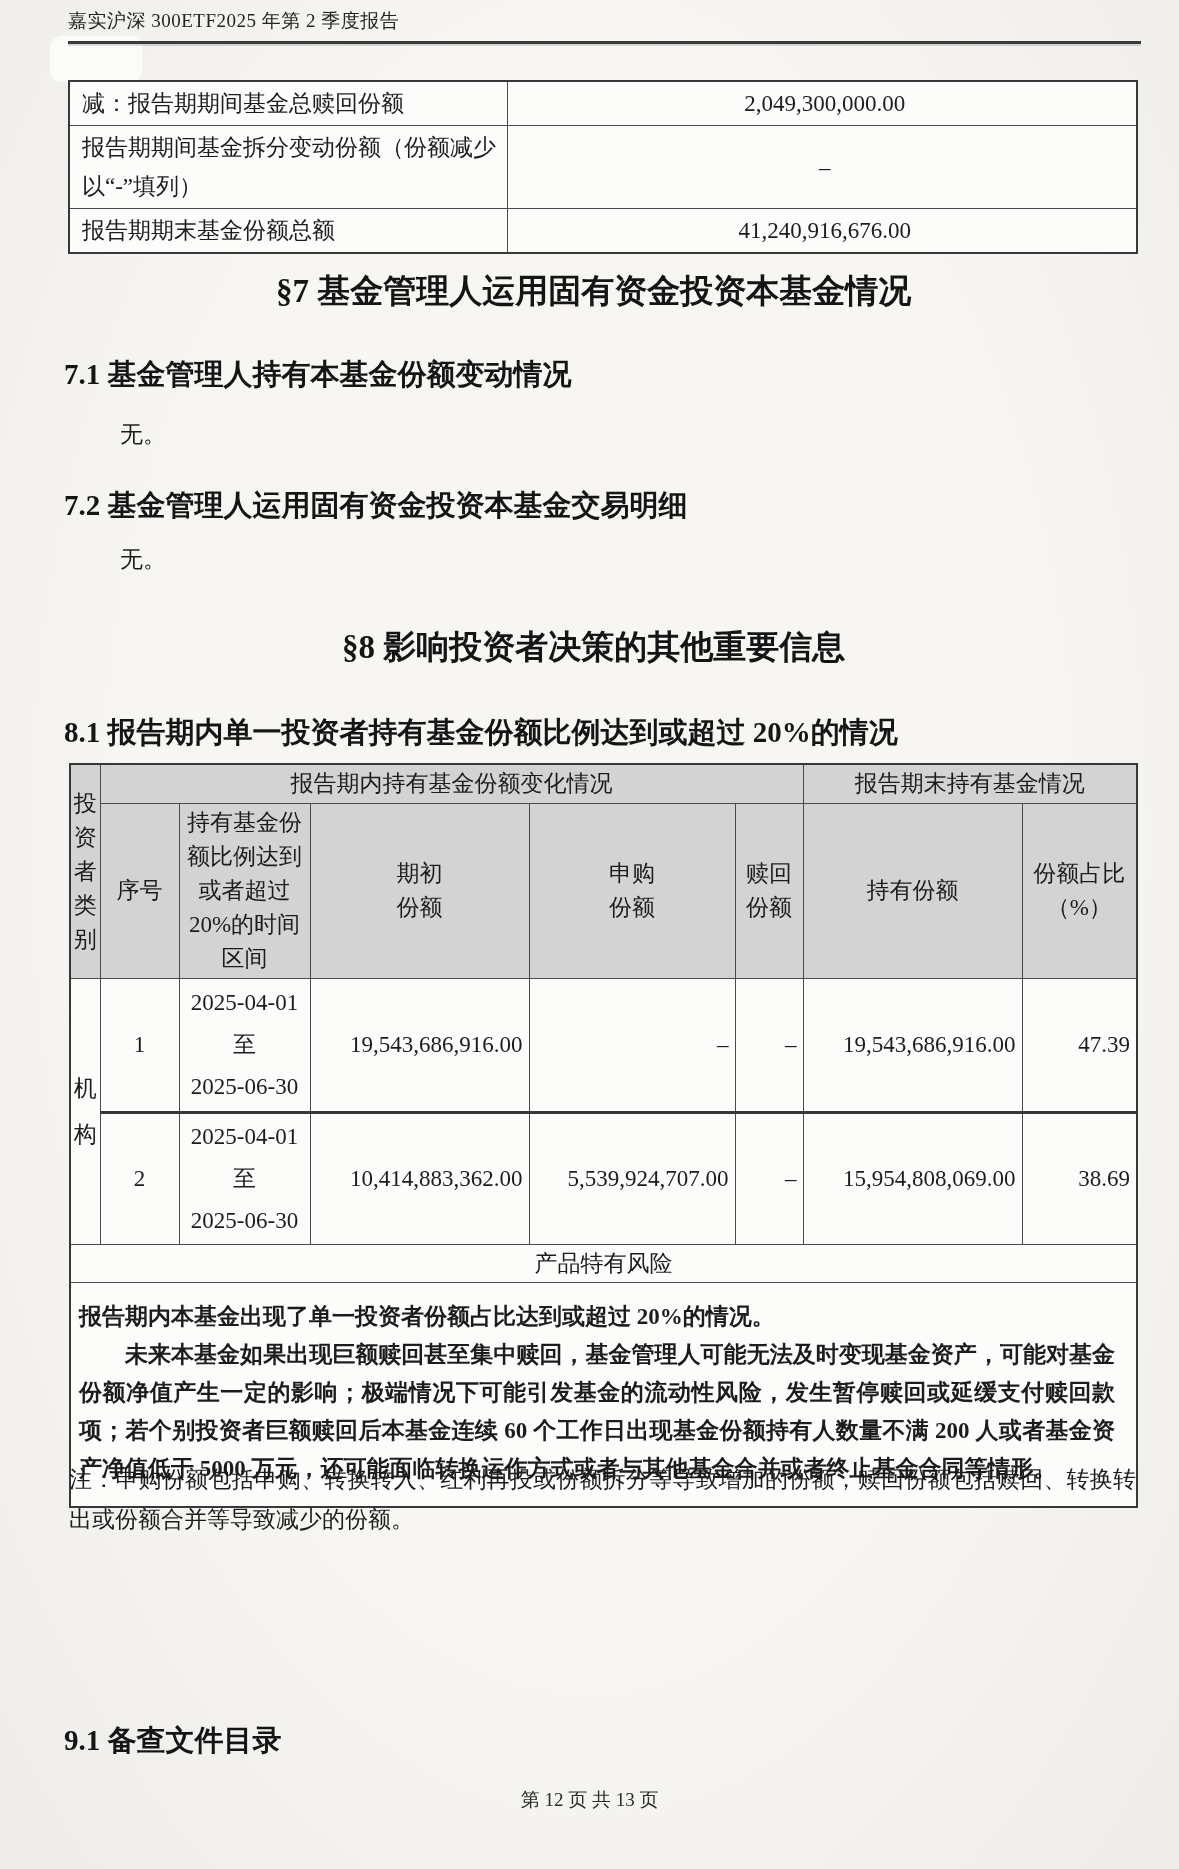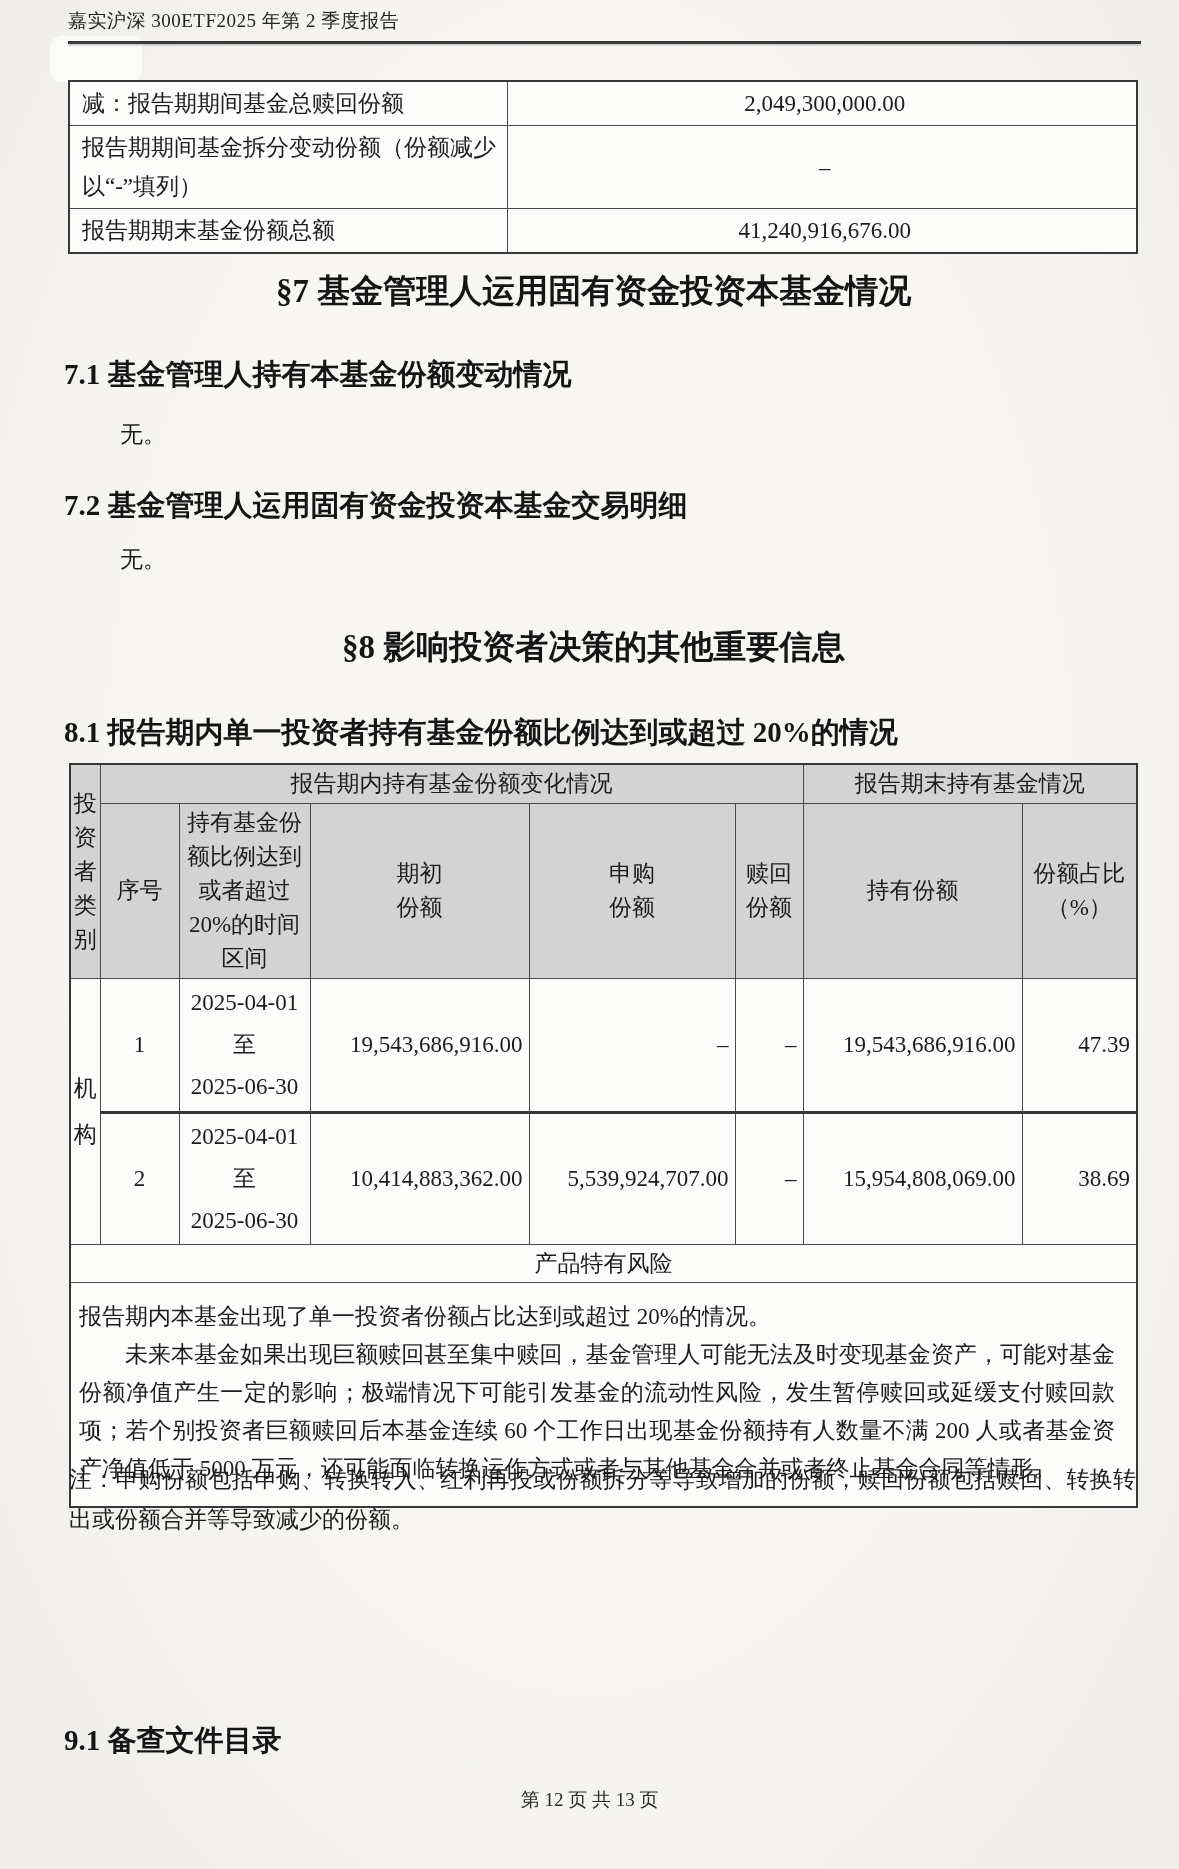--- a/index.html
+++ b/index.html
@@ -53,21 +53,21 @@
   }
   .t2 th { background:#d3d3d3; text-align:center; line-height:34px; }
   .t2 td { background:#fcfcfb;margin-top:36px; }
   .v { white-space:pre-line; }
   .vert { text-align:center; padding:2px 1px; line-height:36px; }
   .org-cell { text-align:center; padding:2px 1px; line-height:46px; background:#fcfcfb; }
   .t2 td.num { text-align:right; line-height:30px; }
   .t2 td.ctr { text-align:center; line-height:42px; }
   .t2 tr.row-thick td { border-top:3px solid #383838; }
   .t2 .risk-title { text-align:center; line-height:32px; }
-  .t2 .risk-text { padding:4px 21px 6px 8px; }
+  .t2 .risk-text { padding:4px 21px 6px 8px;font-weight:bold; }
   .t2 .risk-text p { margin:0; line-height:38px; text-align:justify; }
   .t2 .risk-text p.ind { text-indent:2em; }
 
   .note {
     position:absolute; left:69px; top:1460px; width:1067px;
     font-size:23px; line-height:40px; text-align:justify;
   }
   .doc-footer {
     position:absolute; left:0; top:1786px; width:1179px;
     text-align:center; font-size:19px; line-height:28px; color:#2a2a2a;

